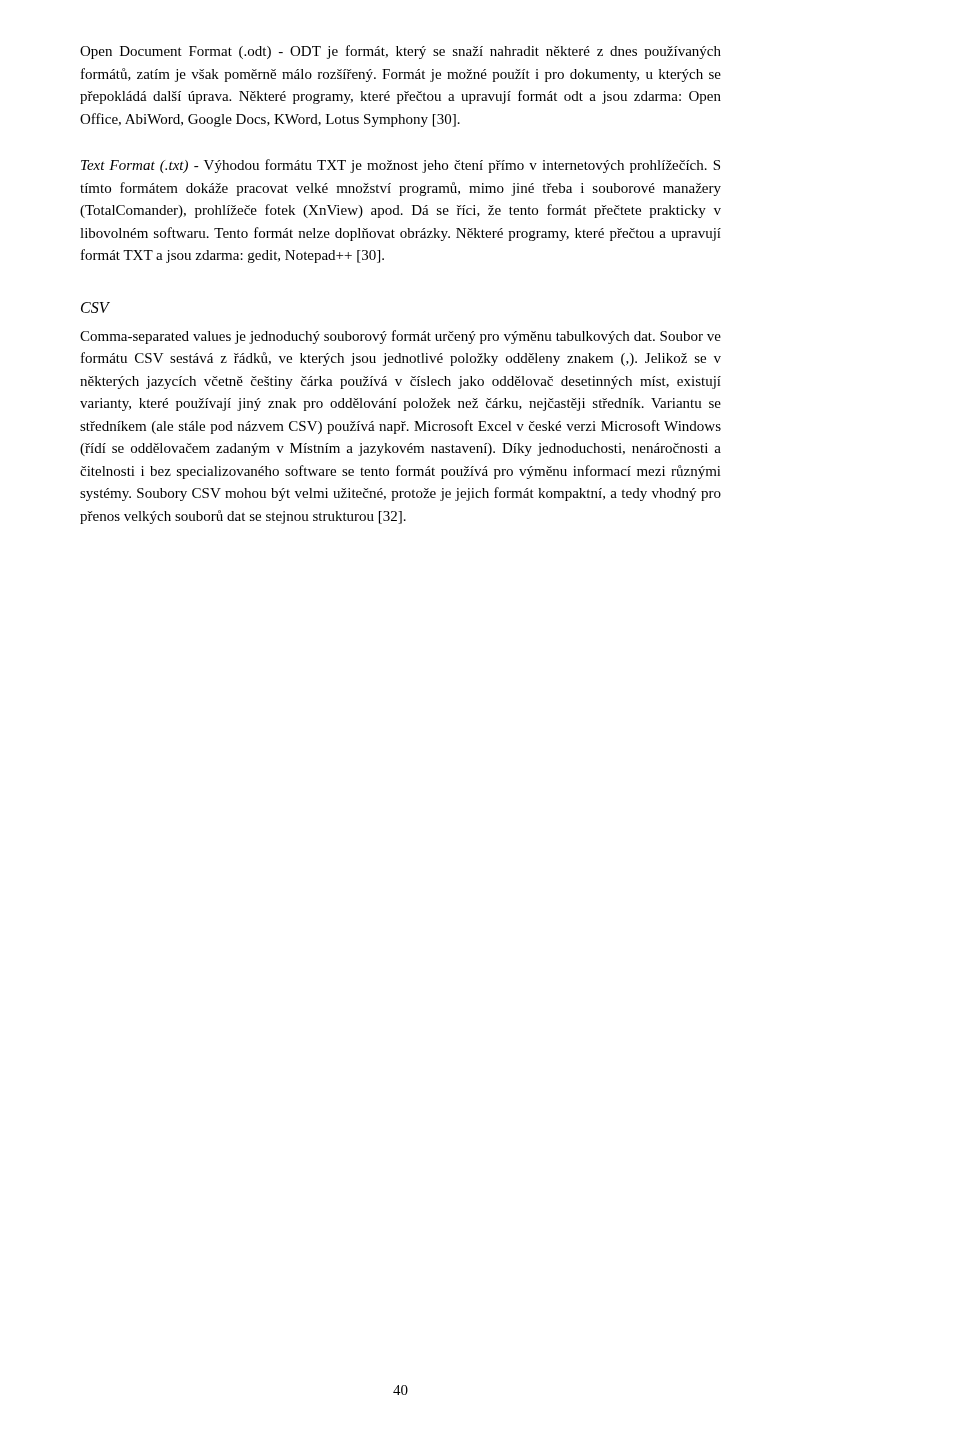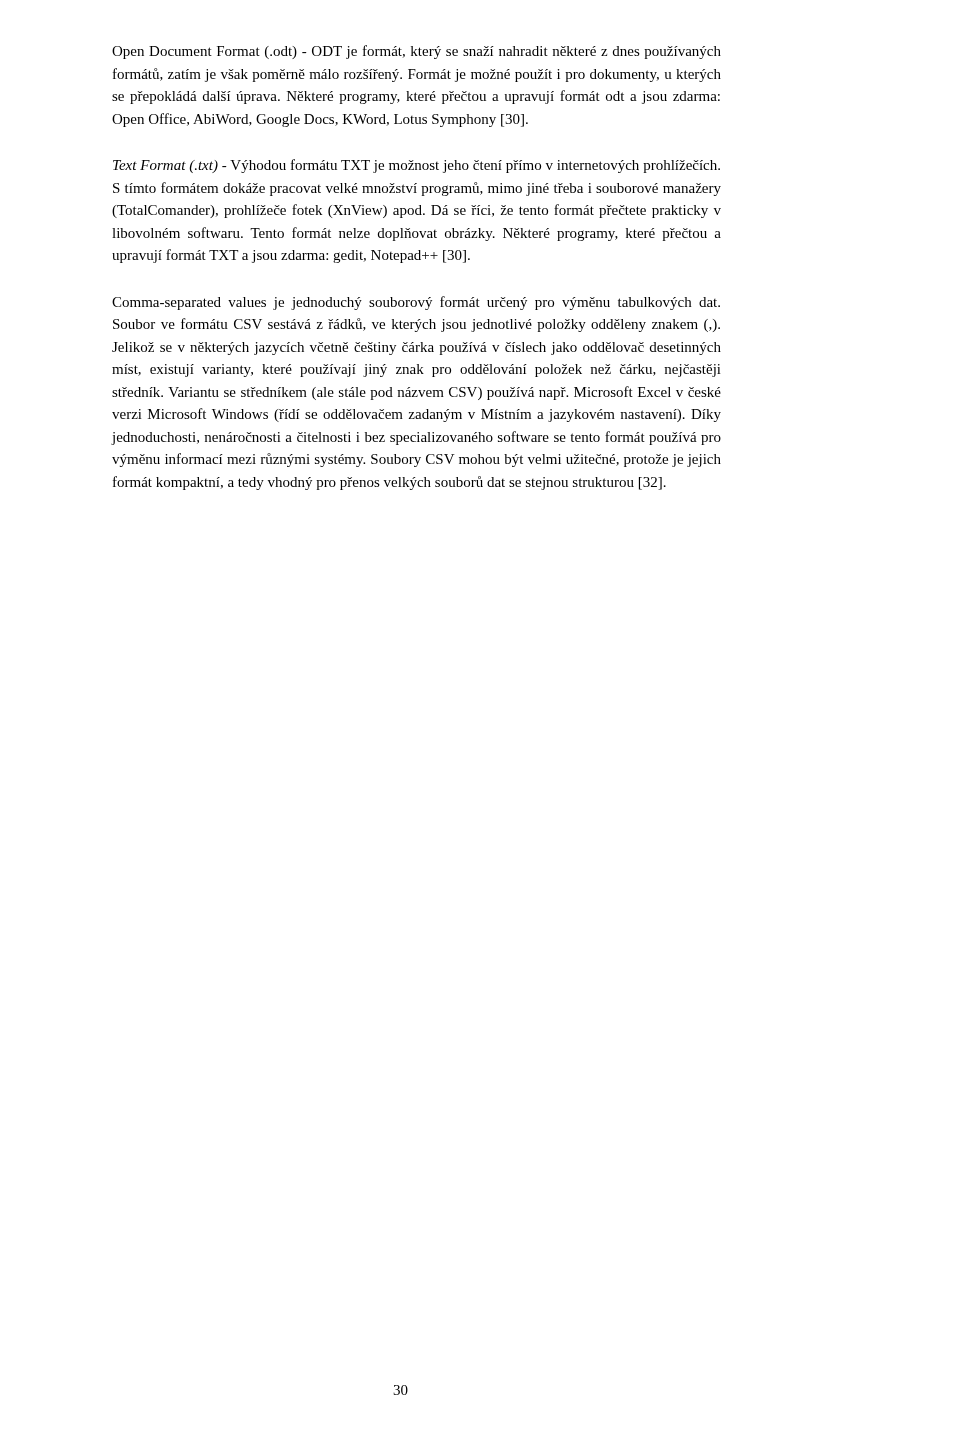--- a/index.html
+++ b/index.html
@@ -14,21 +14,21 @@
       font-size: 15px;
       color: #000000;
       width: 960px;
       min-height: 1429px;
       position: relative;
     }
 
     .page {
       width: 801px;
       min-height: 1429px;
-      padding: 40px 80px 60px 112px;
+      padding: 40px 80px 60px 80px;
       position: relative;
     }
 
     .paragraph {
       text-align: justify;
       line-height: 1.5;
       margin-bottom: 16px;
     }
 
     .paragraph-italic {
@@ -73,22 +73,25 @@
   <div class="section-gap"></div>
 
   <p class="paragraph-italic">
     <span class="text-format-heading">
       <span>Text Format</span> <span>(.txt)</span>
     </span><span> - Výhodou formátu TXT je možnost jeho čtení přímo v internetových prohlížečích. S tímto formátem dokáže pracovat velké množství programů, mimo jiné třeba i souborové manažery (TotalComander), prohlížeče fotek (XnView) apod. Dá se říci, že tento formát přečtete prakticky v libovolném softwaru. Tento formát nelze doplňovat obrázky. Některé programy, které přečtou a upravují formát TXT a jsou zdarma: gedit, Notepad++ [30].</span>
   </p>
 
   <div class="section-gap"></div>
 
+  <p class="csv-heading">
+    <span>CSV</span>
+  </p>
 
   <p class="paragraph">
     <span>Comma-separated values je jednoduchý souborový formát určený pro výměnu tabulkových dat. Soubor ve formátu CSV sestává z řádků, ve kterých jsou jednotlivé položky odděleny znakem (,). Jelikož se v některých jazycích včetně češtiny čárka používá v číslech jako oddělovač desetinných míst, existují varianty, které používají jiný znak pro oddělování položek než čárku, nejčastěji středník. Variantu se středníkem (ale stále pod názvem CSV) používá např. Microsoft Excel v české verzi Microsoft Windows (řídí se oddělovačem zadaným v Místním a jazykovém nastavení). Díky jednoduchosti, nenáročnosti a čitelnosti i bez specializovaného software se tento formát používá pro výměnu informací mezi různými systémy. Soubory CSV mohou být velmi užitečné, protože je jejich formát kompaktní, a tedy vhodný pro přenos velkých souborů dat se stejnou strukturou [32].</span>
   </p>
 
   <div class="page-number">
-    <span>30</span>
+    <span>40</span>
   </div>
 
 </div>
 
 </body></html>

